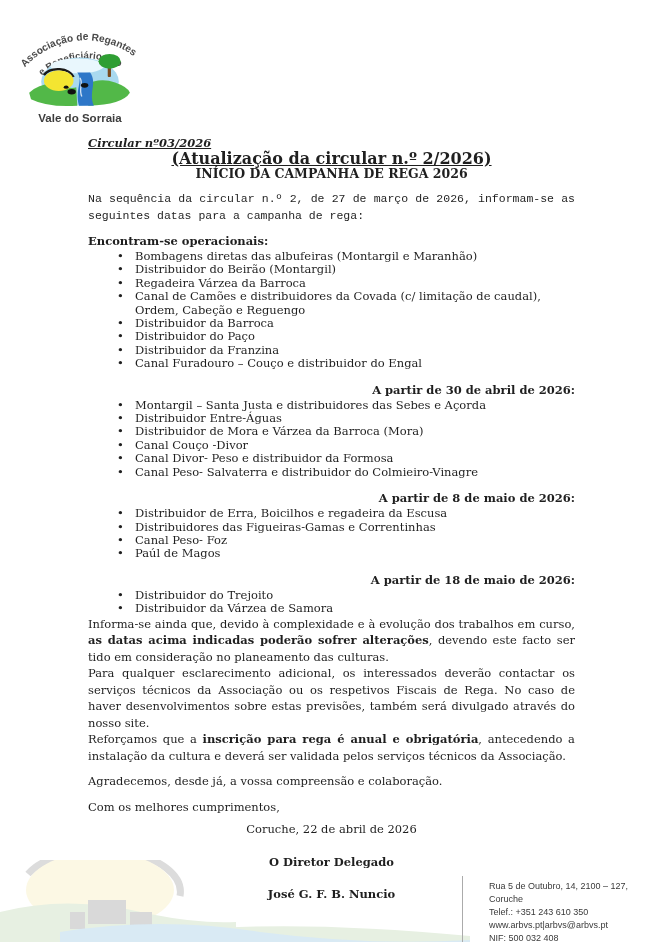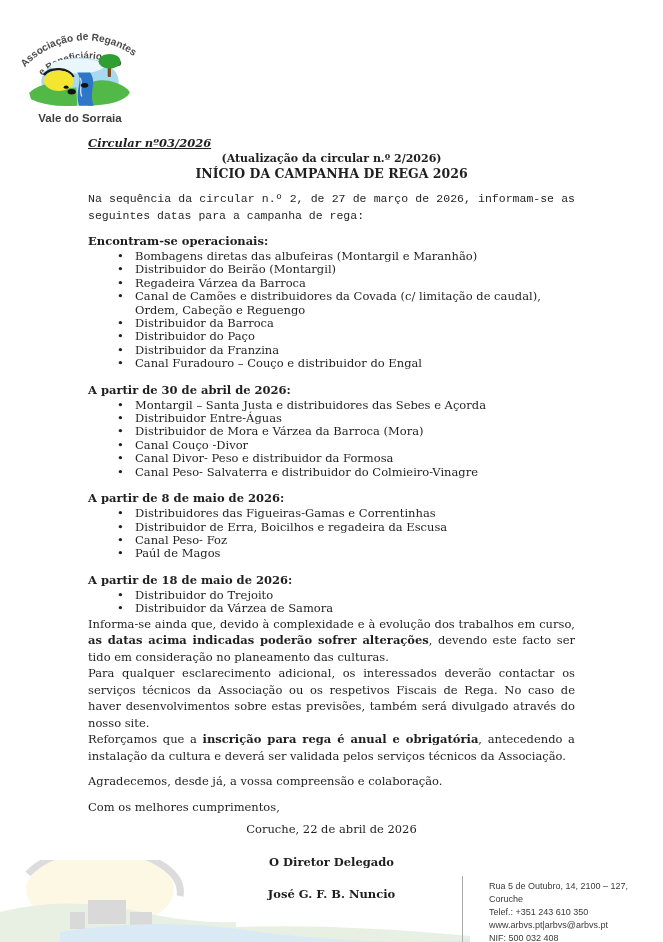--- a/index.html
+++ b/index.html
@@ -48,38 +48,39 @@
   }
   .circular-ref {
     font-weight: bold;
     font-style: italic;
     text-decoration: underline;
     line-height: 14px;
   }
   .doc-subtitle {
     text-align: center;
     font-weight: bold;
-    font-size: 11px;
+    font-size: 16px;
     line-height: 14px;
     margin-top: 2px;
+    text-decoration: underline;
   }
   .doc-title {
     text-align: center;
     font-weight: bold;
     font-size: 12.5px;
     line-height: 15px;
   }
   .para { text-align: justify; }
   .intro { margin-top: 10px; font-family: Liberation Mono, monospace; }
   .sec-heading {
     font-weight: bold;
     line-height: 14px;
     margin-top: 10px;
   }
-  .sec-heading.gap { margin-top: 12px; }
+  .sec-heading.gap { margin-top: 12px; text-align: right; }
   ul.bullets { list-style: none; margin: 2px 0 0 0; padding: 0; }
   ul.bullets li {
     position: relative;
     padding-left: 47px;
     line-height: 13.4px;
     font-size: 11.5px;
   }
   ul.bullets li::before {
     content: "\2022";
     position: absolute;
@@ -182,22 +183,22 @@
         <li>Montargil – Santa Justa e distribuidores das Sebes e Açorda</li>
         <li>Distribuidor Entre-Águas</li>
         <li>Distribuidor de Mora e Várzea da Barroca (Mora)</li>
         <li>Canal Couço -Divor</li>
         <li>Canal Divor- Peso e distribuidor da Formosa</li>
         <li>Canal Peso- Salvaterra e distribuidor do Colmieiro-Vinagre</li>
       </ul>
 
     <div class="sec-heading gap">A partir de 8 de maio de 2026:</div>
     <ul class="bullets">
+        <li>Distribuidor de Erra, Boicilhos e regadeira da Escusa</li>
         <li>Distribuidores das Figueiras-Gamas e Correntinhas</li>
-        <li>Distribuidor de Erra, Boicilhos e regadeira da Escusa</li>
         <li>Canal Peso- Foz</li>
         <li>Paúl de Magos</li>
       </ul>
 
     <div class="sec-heading gap">A partir de 18 de maio de 2026:</div>
     <ul class="bullets">
         <li>Distribuidor do Trejoito</li>
         <li>Distribuidor da Várzea de Samora</li>
       </ul>
 

